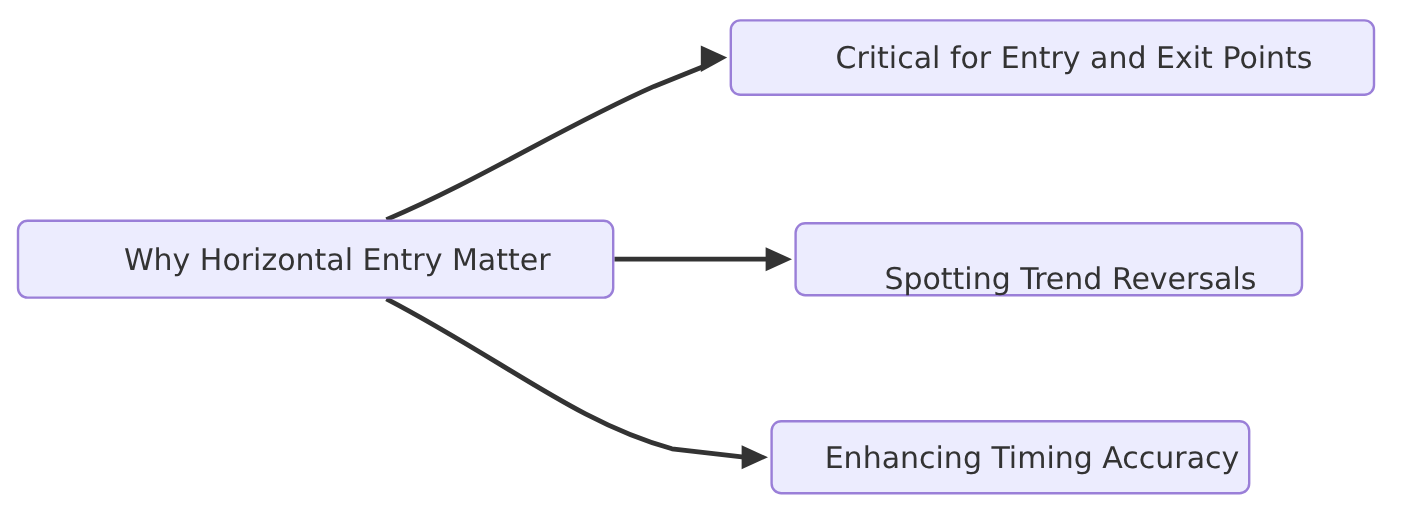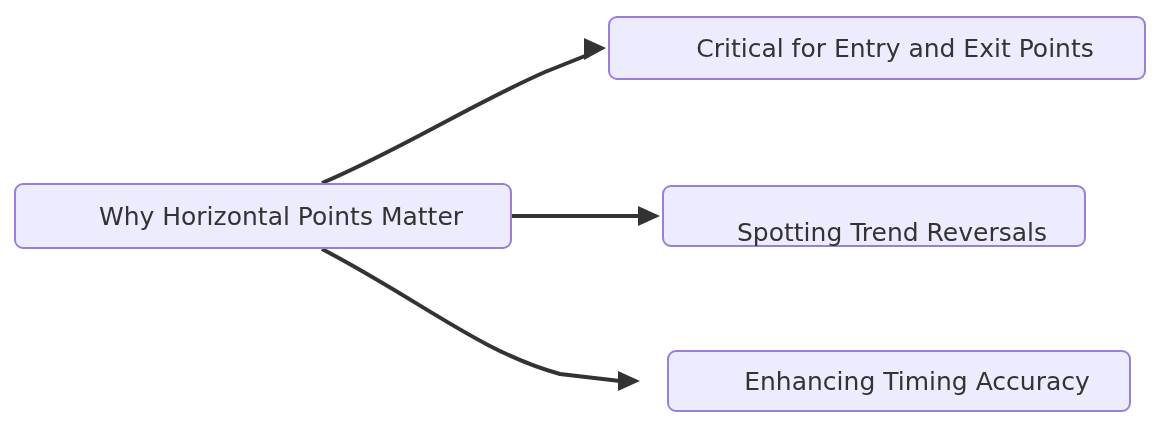--- a/index.html
+++ b/index.html
@@ -48,21 +48,21 @@
     color: #333333;
     font-size: 25px;
     font-weight: 400;
     line-height: 1;
     white-space: nowrap;
     letter-spacing: 0px;
   }
   #node-root   { left: 14px;  top: 183px; width: 498px; height: 66px; }
   #node-top    { left: 608px; top: 16px;  width: 538px; height: 64px; }
   #node-middle { left: 662px; top: 185px; width: 424px; height: 62px; align-items: flex-end; }
-  #node-bottom { left: 642px; top: 350px; width: 464px; height: 62px; margin-left: 25px; }
+  #node-bottom { left: 642px; top: 350px; width: 400px; height: 62px; }
 </style>
 </head>
 <body>
 
 <svg id="flowchart" viewBox="0 0 1172 436" xmlns="http://www.w3.org/2000/svg">
 
   <g>
     <path class="edge-path" d="M 322,183 C 400,150 470,105 545,72 L 590,54"></path>
     <polygon class="arrow-head" points="606,48 584,38 584,60"></polygon>
   </g>
@@ -72,21 +72,21 @@
     <polygon class="arrow-head" points="660,216 638,206 638,226"></polygon>
   </g>
 
   <g>
     <path class="edge-path" d="M 322,249 C 420,300 480,352 560,374 L 620,381"></path>
     <polygon class="arrow-head" points="640,381 618,371 618,391"></polygon>
   </g>
 </svg>
 
 <div class="node-box" id="node-root">
-  <span class="node-label">Why Horizontal Points Matter</span>
+  <span class="node-label">Why Horizontal Entry Matter</span>
 </div>
 
 <div class="node-box" id="node-top">
   <span class="node-label">Critical for Entry and Exit Points</span>
 </div>
 
 <div class="node-box" id="node-middle">
   <span class="node-label">Spotting Trend Reversals</span>
 </div>
 

